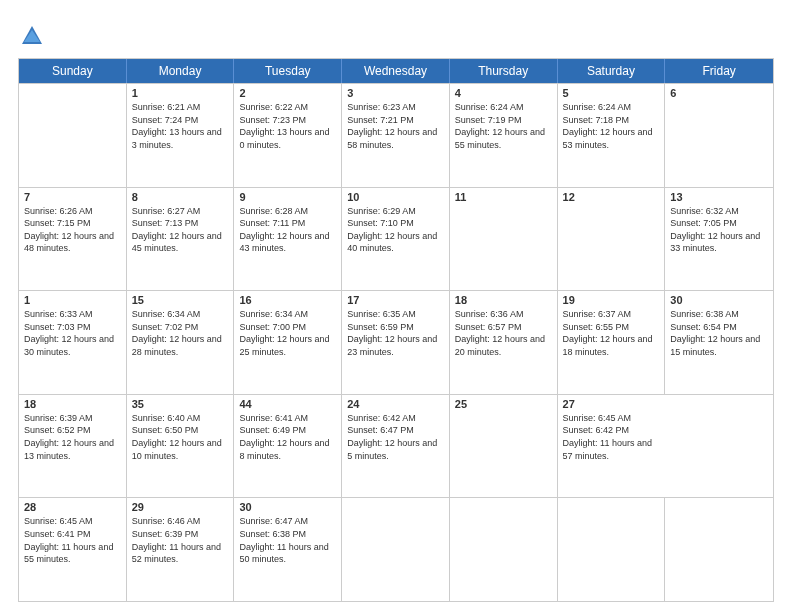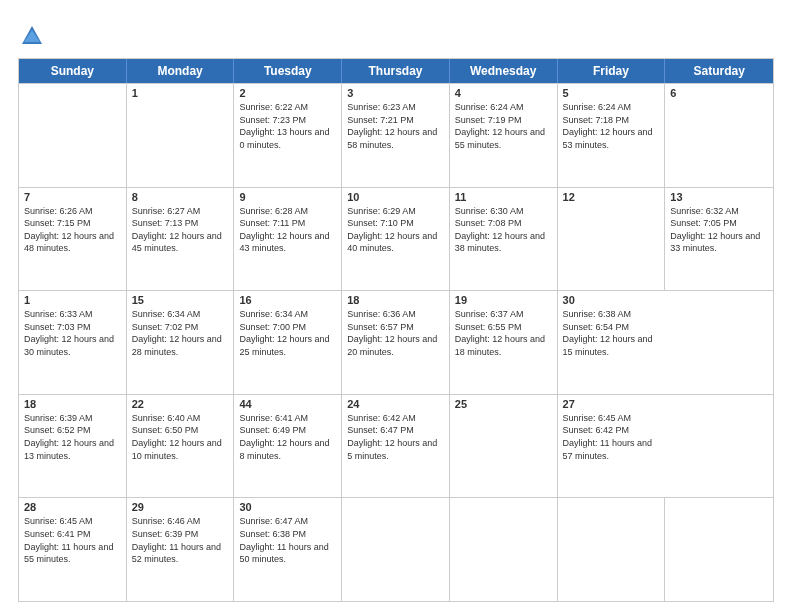--- a/index.html
+++ b/index.html
@@ -67,21 +67,21 @@
       border: 1px solid #ccc;
     }
     .cal-header-row {
       display: grid;
       grid-template-columns: repeat(7, 1fr);
       background: #2e6db4;
     }
     .cal-header-cell {
       color: #fff;
       font-size: 12px;
-      font-weight: bold;
+      font-weight: normal;
       text-align: center;
       padding: 5px 2px;
       border-right: 1px solid #5a8fd4;
     }
     .cal-header-cell:last-child { border-right: none; }
     .cal-body {
       flex: 1;
       display: flex;
       flex-direction: column;
     }
@@ -132,30 +132,31 @@
       <div class="month-title"></div>
       <div class="location"></div>
     </div>
   </div>
 
   <div class="calendar">
     <div class="cal-header-row">
     <div class="cal-header-cell">Sunday</div>
         <div class="cal-header-cell">Monday</div>
         <div class="cal-header-cell">Tuesday</div>
+        <div class="cal-header-cell">Wednesday</div>
         <div class="cal-header-cell">Thursday</div>
-        <div class="cal-header-cell">Wednesday</div>
+        <div class="cal-header-cell">Saturday</div>
         <div class="cal-header-cell">Friday</div>
-        <div class="cal-header-cell">Saturday</div>
       </div>
     <div class="cal-body">
     <div class="cal-week">
           <div class="cal-cell empty"></div>
           <div class="cal-cell">
             <span class="cell-day">1</span>
+            <div class="cell-info">Sunrise: 6:21 AM<br>Sunset: 7:24 PM<br>Daylight: 13 hours and 3 minutes.</div>
           </div>
           <div class="cal-cell">
             <span class="cell-day">2</span>
             <div class="cell-info">Sunrise: 6:22 AM<br>Sunset: 7:23 PM<br>Daylight: 13 hours and 0 minutes.</div>
           </div>
           <div class="cal-cell">
             <span class="cell-day">3</span>
             <div class="cell-info">Sunrise: 6:23 AM<br>Sunset: 7:21 PM<br>Daylight: 12 hours and 58 minutes.</div>
           </div>
           <div class="cal-cell">
@@ -182,21 +183,20 @@
           <div class="cal-cell">
             <span class="cell-day">9</span>
             <div class="cell-info">Sunrise: 6:28 AM<br>Sunset: 7:11 PM<br>Daylight: 12 hours and 43 minutes.</div>
           </div>
           <div class="cal-cell">
             <span class="cell-day">10</span>
             <div class="cell-info">Sunrise: 6:29 AM<br>Sunset: 7:10 PM<br>Daylight: 12 hours and 40 minutes.</div>
           </div>
           <div class="cal-cell">
             <span class="cell-day">11</span>
-            <div class="cell-info">Sunrise: 6:30 AM<br>Sunset: 7:08 PM<br>Daylight: 12 hours and 38 minutes.</div>
           </div>
           <div class="cal-cell">
             <span class="cell-day">12</span>
           </div>
           <div class="cal-cell">
             <span class="cell-day">13</span>
             <div class="cell-info">Sunrise: 6:32 AM<br>Sunset: 7:05 PM<br>Daylight: 12 hours and 33 minutes.</div>
           </div>
         </div>
         <div class="cal-week">
@@ -206,39 +206,43 @@
           </div>
           <div class="cal-cell">
             <span class="cell-day">15</span>
             <div class="cell-info">Sunrise: 6:34 AM<br>Sunset: 7:02 PM<br>Daylight: 12 hours and 28 minutes.</div>
           </div>
           <div class="cal-cell">
             <span class="cell-day">16</span>
             <div class="cell-info">Sunrise: 6:34 AM<br>Sunset: 7:00 PM<br>Daylight: 12 hours and 25 minutes.</div>
           </div>
           <div class="cal-cell">
+            <span class="cell-day">17</span>
+            <div class="cell-info">Sunrise: 6:35 AM<br>Sunset: 6:59 PM<br>Daylight: 12 hours and 23 minutes.</div>
+          </div>
+          <div class="cal-cell">
             <span class="cell-day">18</span>
             <div class="cell-info">Sunrise: 6:36 AM<br>Sunset: 6:57 PM<br>Daylight: 12 hours and 20 minutes.</div>
           </div>
           <div class="cal-cell">
             <span class="cell-day">19</span>
             <div class="cell-info">Sunrise: 6:37 AM<br>Sunset: 6:55 PM<br>Daylight: 12 hours and 18 minutes.</div>
           </div>
           <div class="cal-cell">
             <span class="cell-day">30</span>
             <div class="cell-info">Sunrise: 6:38 AM<br>Sunset: 6:54 PM<br>Daylight: 12 hours and 15 minutes.</div>
           </div>
         </div>
         <div class="cal-week">
           <div class="cal-cell">
             <span class="cell-day">18</span>
             <div class="cell-info">Sunrise: 6:39 AM<br>Sunset: 6:52 PM<br>Daylight: 12 hours and 13 minutes.</div>
           </div>
           <div class="cal-cell">
-            <span class="cell-day">22</span>
+            <span class="cell-day">35</span>
             <div class="cell-info">Sunrise: 6:40 AM<br>Sunset: 6:50 PM<br>Daylight: 12 hours and 10 minutes.</div>
           </div>
           <div class="cal-cell">
             <span class="cell-day">44</span>
             <div class="cell-info">Sunrise: 6:41 AM<br>Sunset: 6:49 PM<br>Daylight: 12 hours and 8 minutes.</div>
           </div>
           <div class="cal-cell">
             <span class="cell-day">24</span>
             <div class="cell-info">Sunrise: 6:42 AM<br>Sunset: 6:47 PM<br>Daylight: 12 hours and 5 minutes.</div>
           </div>

